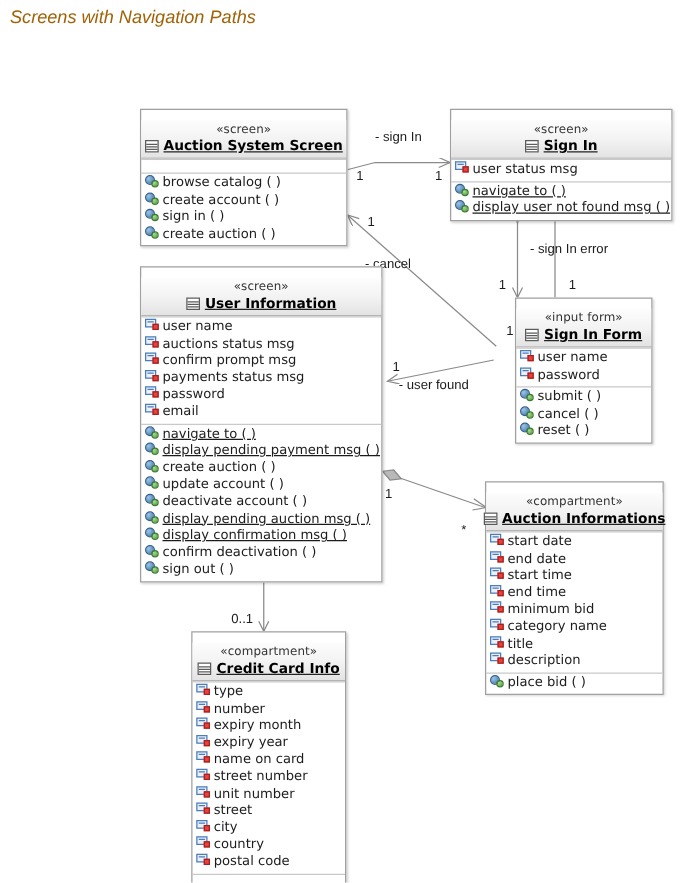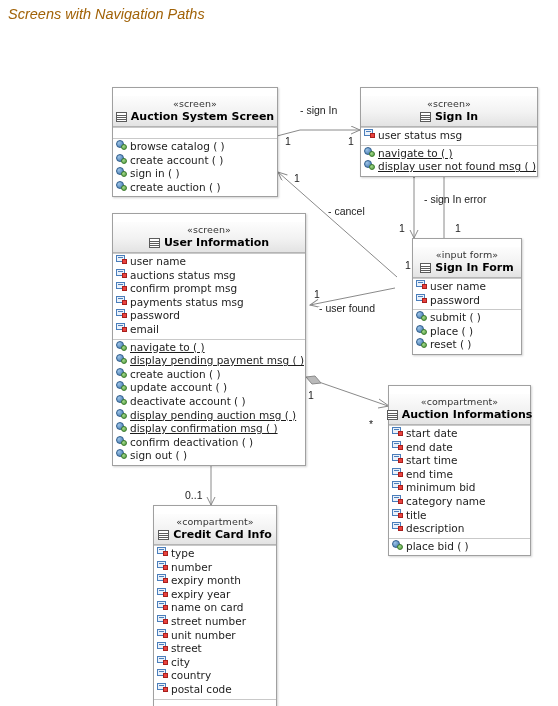--- a/index.html
+++ b/index.html
@@ -64,20 +64,21 @@
     color: #333;
     line-height: 12px;
     letter-spacing: 0.1px;
   }
   .class-title-row {
     display: flex;
     align-items: center;
     justify-content: center;
     gap: 4px;
     line-height: 13px;
+    text-decoration: underline;
   }
   .class-name {
     font-weight: bold;
     font-size: 11px;
     color: #000;
     white-space: nowrap;
   }
 
   
   .icon-screen {
@@ -240,21 +241,21 @@
     </g>
 
     <g>
       <line x1="211" y1="452" x2="211" y2="505" stroke="#8a8a8a" stroke-width="1"></line>
       <polygon points="211,445 216,452 211,460 206,452" fill="#b9b9b9" stroke="#8a8a8a" stroke-width="1"></polygon>
       <path d="M207,497 L211,505 L215,497" fill="none" stroke="#8a8a8a" stroke-width="1"></path>
     </g>
   </svg>
 
   <div class="edge-label" style="left:300px; top:104px;">- sign In</div>
-  <div class="edge-label" style="left:328px; top:205px;">- cancel</div>
+  <div class="edge-label" style="left:292px; top:205px;">- cancel</div>
   <div class="edge-label" style="left:424px; top:193px;">- sign In error</div>
   <div class="edge-label" style="left:319px; top:302px;">- user found</div>
 
   <div class="mult-label" style="left:285px; top:135px;">1</div>
   <div class="mult-label" style="left:348px; top:135px;">1</div>
   <div class="mult-label" style="left:294px; top:172px;">1</div>
   <div class="mult-label" style="left:405px; top:259px;">1</div>
   <div class="mult-label" style="left:399px; top:162px;">1</div>
   <div class="mult-label" style="left:455px; top:162px;">1</div>
   <div class="mult-label" style="left:399px; top:222px;">1</div>
@@ -490,21 +491,21 @@
             <span class="c1"></span>
             <span class="c2"></span>
           </span>
         <span class="member-label">submit ( )</span>
       </div>
       <div class="member">
         <span class="icon-op">
             <span class="c1"></span>
             <span class="c2"></span>
           </span>
-        <span class="member-label">place ( )</span>
+        <span class="member-label">cancel ( )</span>
       </div>
       <div class="member">
         <span class="icon-op">
             <span class="c1"></span>
             <span class="c2"></span>
           </span>
         <span class="member-label">reset ( )</span>
       </div>
     </div>
   </div>

